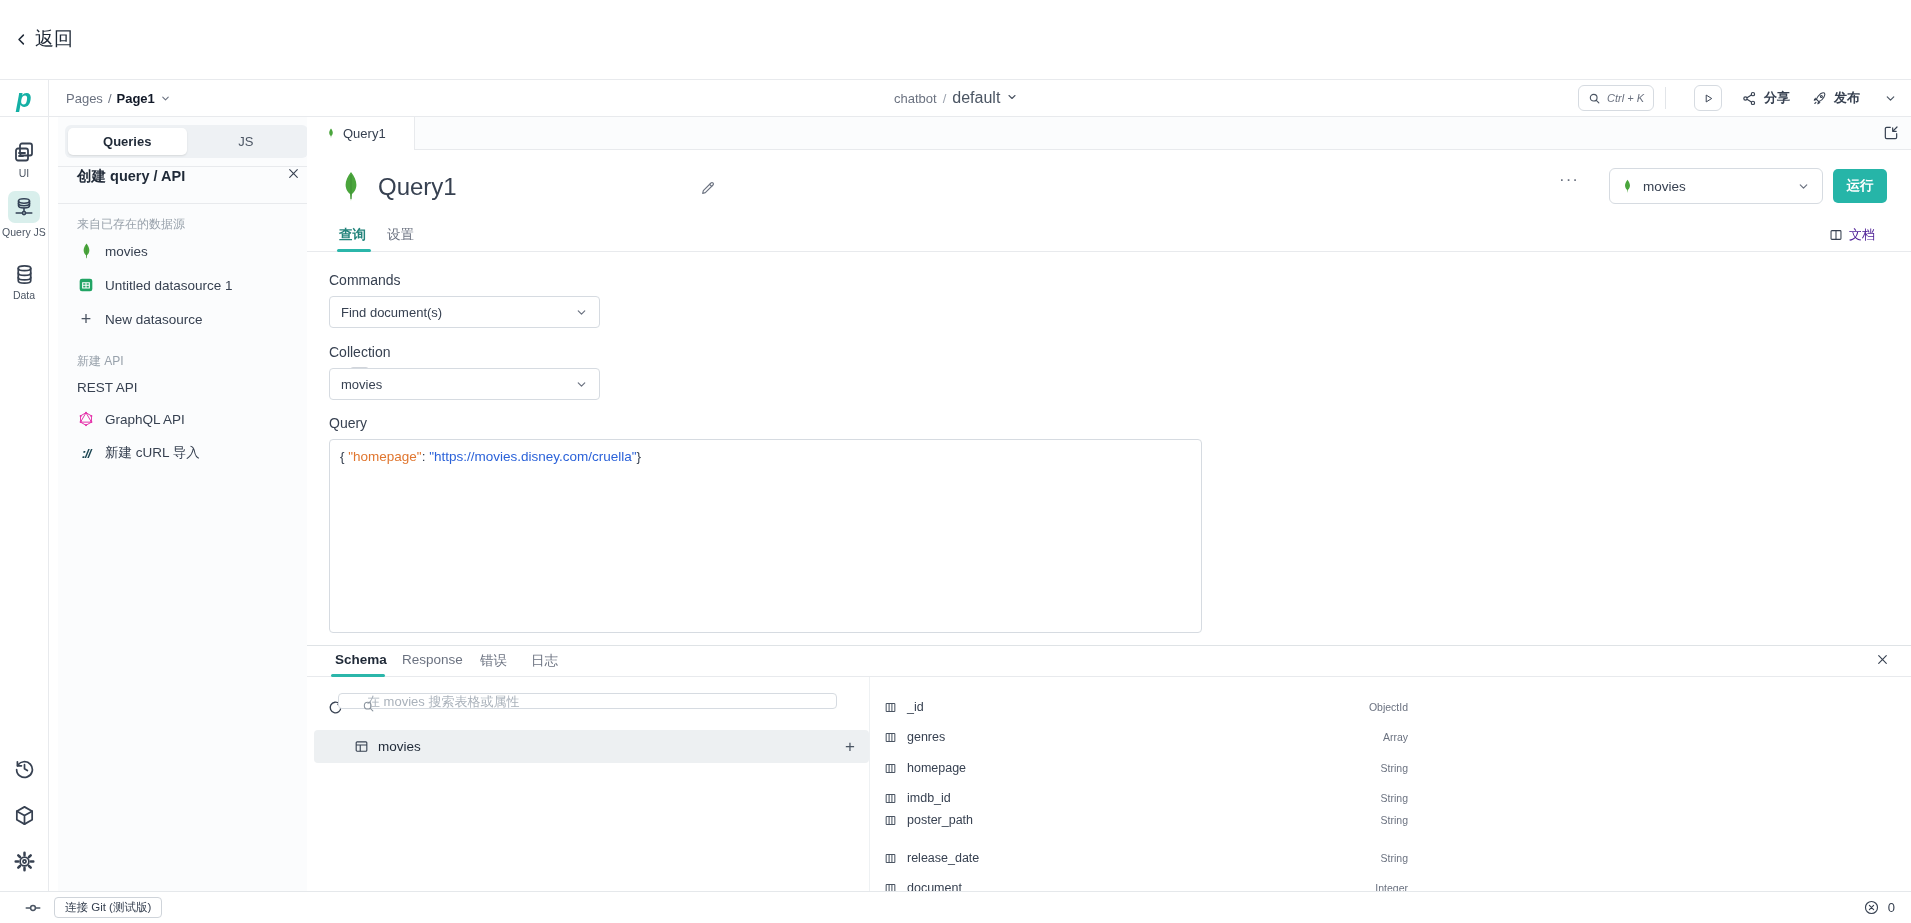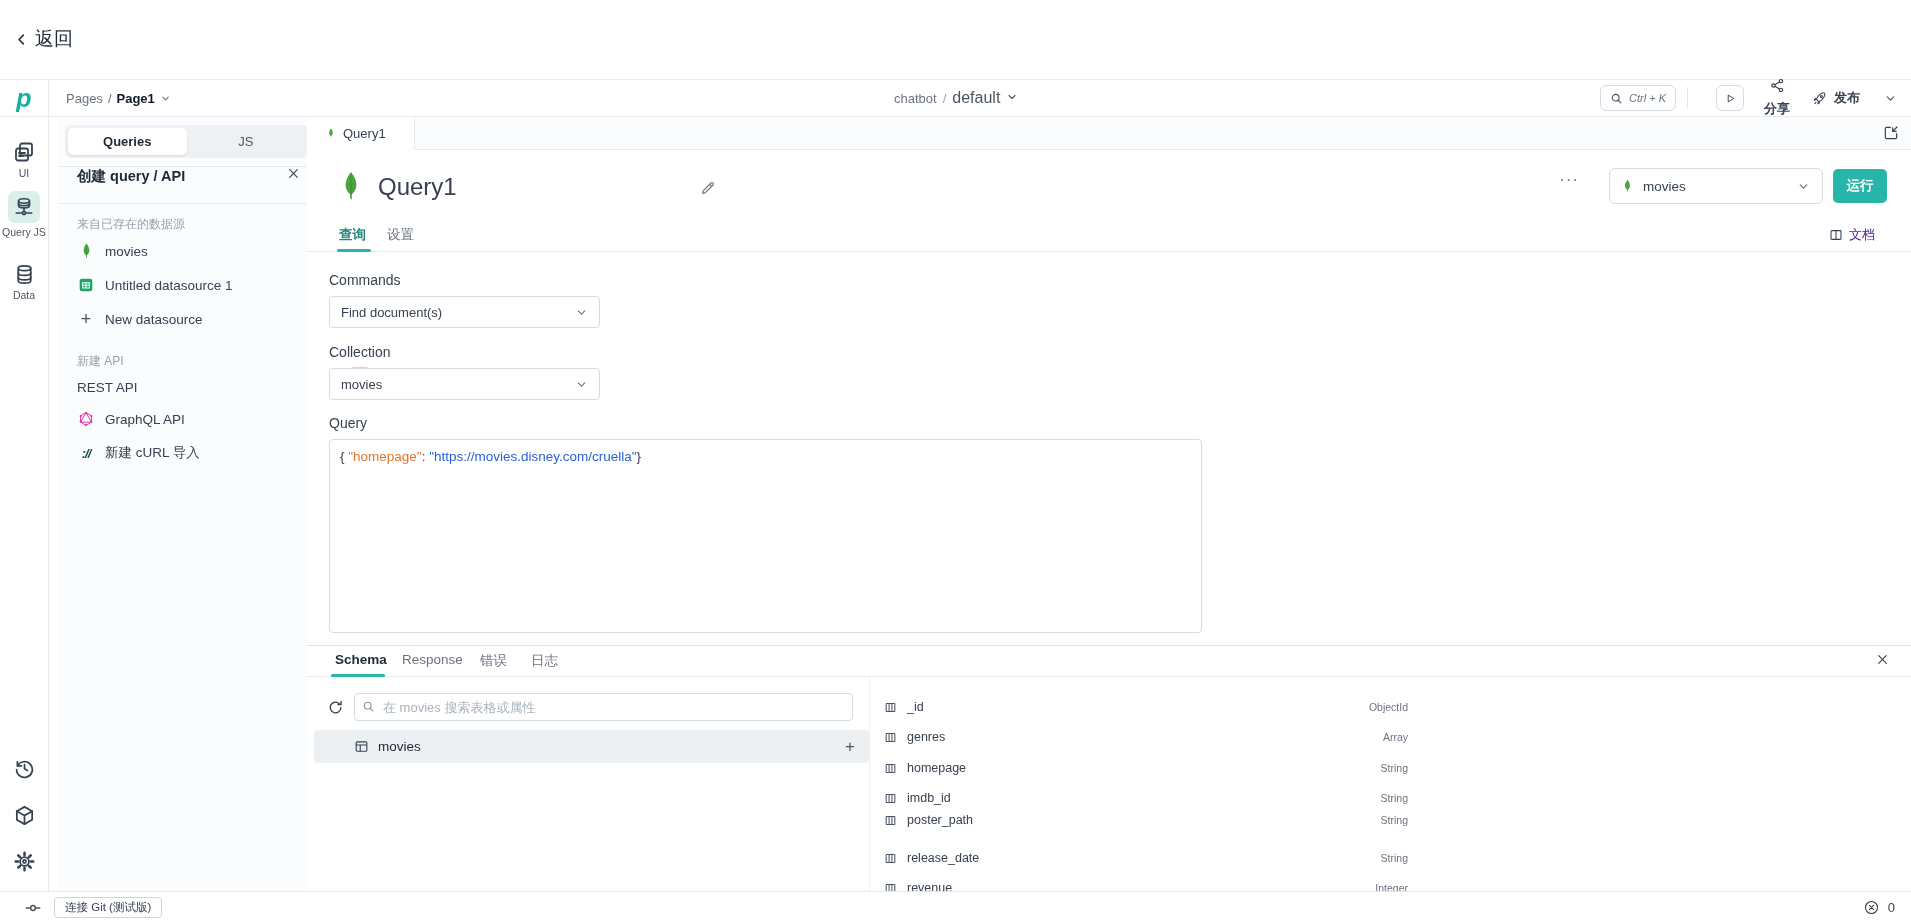--- a/index.html
+++ b/index.html
@@ -26,21 +26,21 @@
   .tc-env { font-size:16px; color:#4b5563; }
   .topbar-right { position:absolute; right:14px; display:flex; align-items:center; height:100%; }
   .search-pill { display:flex; align-items:center; gap:6px; border:1px solid #d6dbe1; border-radius:6px;
     height:26px; padding:0 9px; cursor:pointer; }
   .search-pill span { font-size:11px; font-style:italic; color:#6b7280; white-space:nowrap; }
   .vdivider { width:1px; height:22px; background:#e2e5e9; margin-left:11px; }
   .play-btn { margin-left:28px; width:28px; height:26px; border:1px solid #d6dbe1; border-radius:6px;
     display:flex; align-items:center; justify-content:center; cursor:pointer; }
   .tb-action { display:flex; align-items:center; gap:7px; font-size:13px; font-weight:600; color:#374151;
     cursor:pointer; }
-  .share-btn { margin-left:20px;flex-direction:column; }
+  .share-btn { margin-left:20px; }
   .publish-btn { margin-left:22px; }
   .tb-chevron { margin-left:24px; cursor:pointer; }
 
   
   .rail { position:absolute; top:117px; left:0; width:49px; bottom:32px; background:#fff;
     border-right:1px solid #e8eaed; }
   .rail-item { position:absolute; left:0; width:48px; display:flex; flex-direction:column;
     align-items:center; gap:3px; cursor:pointer; }
   .rail-label { font-size:10.5px; color:#4b5563; white-space:nowrap; }
   .rail-iconbox { width:32px; height:32px; border-radius:7px; display:flex; align-items:center; justify-content:center; }
@@ -114,21 +114,21 @@
   .bottom-panel { position:absolute; top:528px; left:0; right:0; bottom:0; background:#fff;
     border-top:1px solid #dfe3e6; }
   .bp-tabs { position:relative; height:31px; border-bottom:1px solid #e8eaed; }
   .bp-tab { position:absolute; top:6px; font-size:13.5px; color:#6b7280; cursor:pointer; }
   .bp-tab.active { color:#1f2937; font-weight:600; }
   .bp-underline { position:absolute; top:28px; left:24px; width:54px; height:3px; background:#2bb6aa;
     border-radius:2px; }
   .bp-close { position:absolute; right:22px; top:7px; cursor:pointer; }
   .bp-left { position:absolute; left:7px; top:47px; width:562px; }
   .refresh-btn { position:absolute; left:13px; top:6px; cursor:pointer; }
-  .schema-search { position:absolute; left:40px; top:0; width:499px; height:28px; border:1px solid #d6dbe1;
+  .schema-search { position:absolute; left:24px; top:0; width:499px; height:16px; border:1px solid #d6dbe1;
     border-radius:4px; background:#fff; padding:0 9px 0 28px; font-size:13px; color:#374151;
     font-family:inherit; }
   .schema-search::placeholder { color:#aab2bb; }
   .search-glyph { position:absolute; left:48px; top:7px; pointer-events:none; }
   .table-row { position:absolute; left:0; top:37px; width:555px; height:33px; background:#edf0f2;
     border-radius:4px; display:flex; align-items:center; gap:9px; padding:0 14px 0 40px;
     font-size:13.5px; color:#1f2937; cursor:pointer; }
   .table-row .row-plus { margin-left:auto; font-size:17px; color:#4b5563; cursor:pointer; }
   .bp-divider { position:absolute; left:562px; top:31px; bottom:0; width:1px; background:#eef1f3; }
   .bp-fields { position:absolute; left:577px; top:31px; right:0; bottom:0; overflow:hidden; }
@@ -561,21 +561,21 @@
           <span class="fname">release_date</span>
           <span class="ftype">String</span>
         </div>
         <div class="bp-row" style="top:196px;">
           <span>
               <svg width="13" height="13" viewBox="0 0 24 24" fill="none" stroke="#4b5563" stroke-width="1.9" stroke-linejoin="round">
                 <rect x="4" y="4.5" width="16" height="15" rx="1"></rect>
                 <path d="M9.4 4.5v15M14.6 4.5v15"></path>
               </svg>
             </span>
-          <span class="fname">revenue</span>
+          <span class="fname">document</span>
           <span class="ftype">Integer</span>
         </div>
       </div>
     </div>
   </div>
 
   <div class="statusbar">
     <span class="git-icon">
       <svg width="18" height="18" viewBox="0 0 24 24" fill="none" stroke="#4b5563" stroke-width="2" stroke-linecap="round">
           <path d="M3 12h5M16 12h5"></path>

